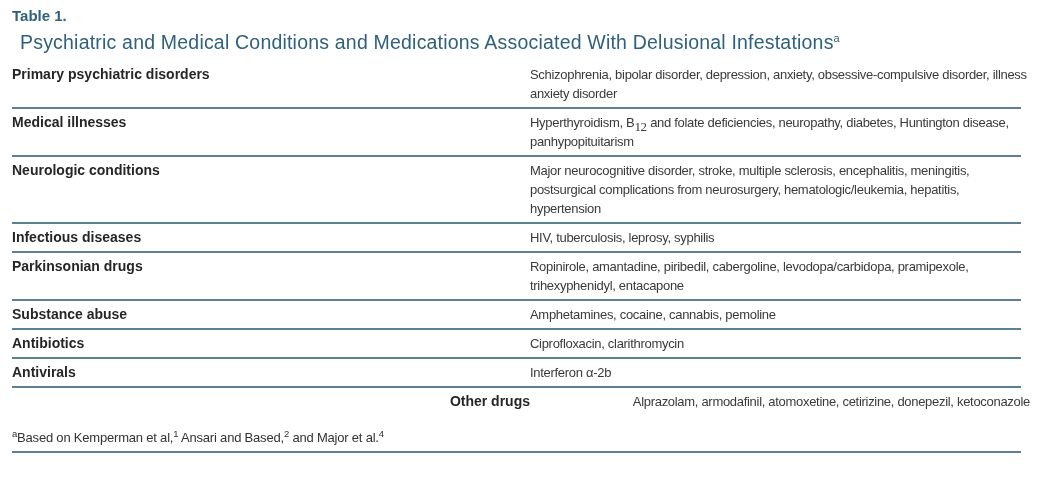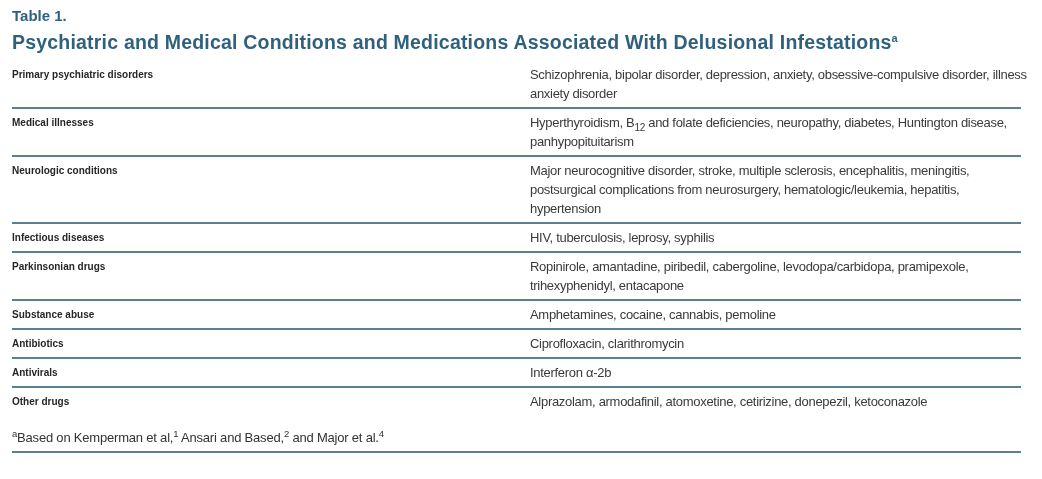--- a/index.html
+++ b/index.html
@@ -22,53 +22,53 @@
 
   .table-label {
     color: var(--accent);
     font-weight: bold;
     font-size: 15px;
     line-height: 20px;
   }
 
   .table-title {
     color: var(--accent);
-    font-weight: bold;
+    font-weight: normal;
     font-size: 19.5px;
     line-height: 25px;
     letter-spacing: 0.2px;
-    margin: 4px 0 6px 0;
+    margin: 4px 0 6px 8px;
   }
   .table-title sup {
     font-size: 11px;
     line-height: 0;
   }
 
   .row {
     display: grid;
     grid-template-columns: 518px 500px;
     border-bottom: 2px solid var(--rule);
     padding: 4px 0 4px 0;
   }
-  .row.last { border-bottom: none; }
+  .row.last { border-bottom: none; text-align: right; }
 
   .cat {
     font-weight: bold;
-    font-size: 10px;
+    font-size: 14px;
     line-height: 19px;
     color: var(--label-color);
   }
 
   .det {
     font-size: 13px;
     line-height: 19px;
     letter-spacing: -0.3px;
     color: var(--body-color);
   }
-  .det sub { font-size: 10px; line-height: 0; }
+  .det sub { font-size: 13px; line-height: 0; font-family: Liberation Serif, serif; }
 
   .footnote {
     margin: 14px 0 0 0;
     padding-bottom: 4px;
     border-bottom: 2px solid var(--rule);
     font-size: 13px;
     line-height: 18px;
     letter-spacing: -0.2px;
     color: #333333;
   }

